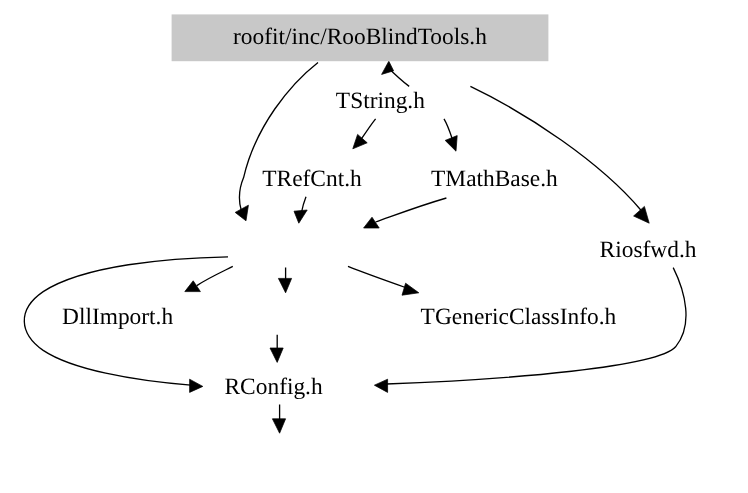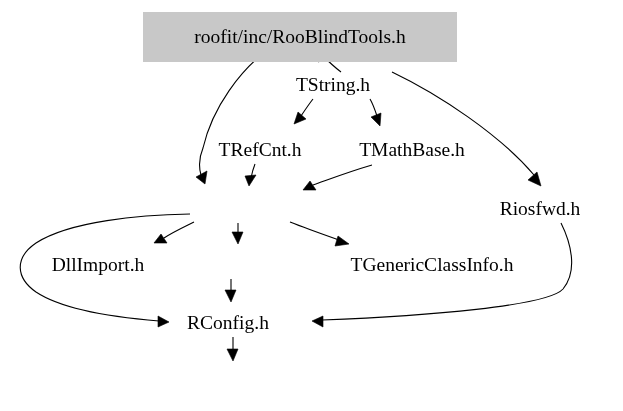--- a/index.html
+++ b/index.html
@@ -122,25 +122,25 @@
       <path class="edge-path" d="M 561,223 C 571,243 578,271 563,289 C 548,306 427,316 322,320"></path>
       <polygon class="arrow-head" points="312,321 323,327 323,316"></polygon>
     </g>
 
     <g>
       <path class="edge-path" d="M 233,337 C 233,342 233,347 233,352"></path>
       <polygon class="arrow-head" points="233,361 238,349 227,349"></polygon>
     </g>
   </svg>
 
-  <div class="node-box node-filled" style="left:143px; top:12px; width:314px; height:50px;">
+  <div class="node-box node-filled" style="left:143px; top:12px; width:314px; height:39px;">
     <span class="node-label">roofit/inc/RooBlindTools.h</span>
   </div>
 
-  <div class="node-box" style="left:278px; top:70px; width:110px; height:30px;">
+  <div class="node-box" style="left:262px; top:70px; width:110px; height:30px;">
     <span class="node-label">TString.h</span>
   </div>
 
   <div class="node-box" style="left:200px; top:135px; width:120px; height:30px;">
     <span class="node-label">TRefCnt.h</span>
   </div>
 
   <div class="node-box" style="left:336px; top:135px; width:152px; height:30px;">
     <span class="node-label">TMathBase.h</span>
   </div>

